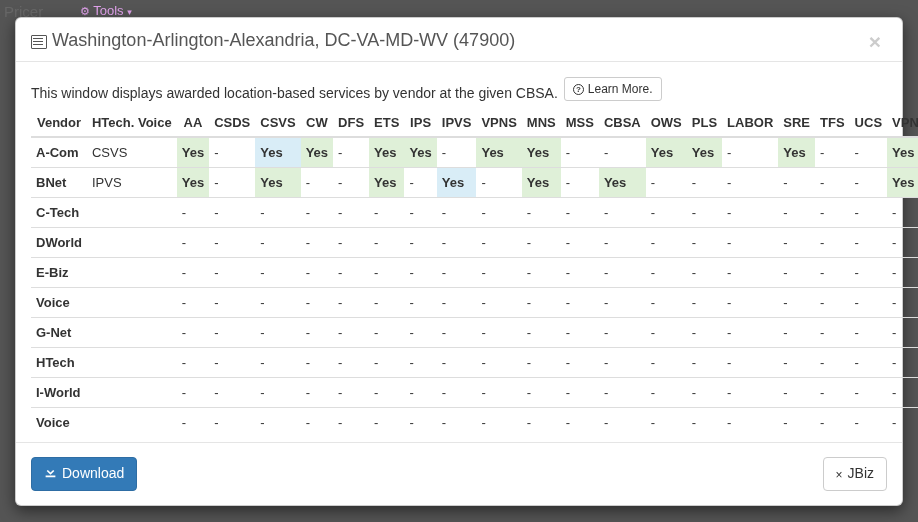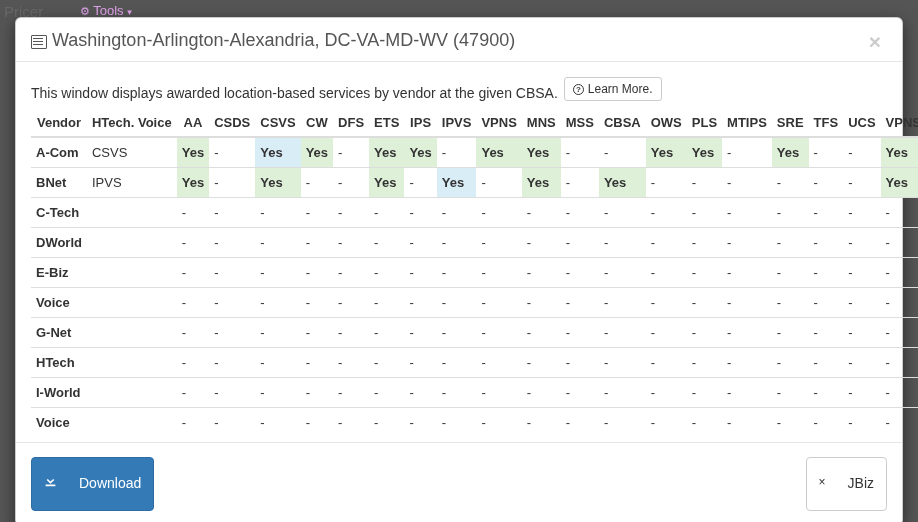--- a/index.html
+++ b/index.html
@@ -130,23 +130,23 @@
 
   .modal-footer {
     padding: 14px 15px;
     border-top: 1px solid #e5e5e5;
     display: flex;
     justify-content: space-between;
     align-items: center;
   }
   .btn {
     display: inline-flex;
-    align-items: flex-start;
-    gap: 22px;
-    padding: 16px 12px;
+    align-items: flex-end;
+    gap: 5px;
+    padding: 6px 12px;
     font-size: 14px;
     border-radius: 4px;
     border: 1px solid transparent;
     cursor: pointer;
     line-height: 1.42;
   }
   .btn-primary {
     color: #fff;
     background: #337ab7;
     border-color: #2e6da4;
@@ -220,21 +220,21 @@
             <th>DFS</th>
             <th>ETS</th>
             <th>IPS</th>
             <th>IPVS</th>
             <th>VPNS</th>
             <th>MNS</th>
             <th>MSS</th>
             <th>CBSA</th>
             <th>OWS</th>
             <th>PLS</th>
-            <th>MTIPS</th>
+            <th>LABOR</th>
             <th>SRE</th>
             <th>TFS</th>
             <th>UCS</th>
             <th>VPNS</th>
           </tr>
       </thead>
       <tbody id="table-body">
           <tr>
             <td class="vendor">A-Com</td>
             <td>CSVS</td>

